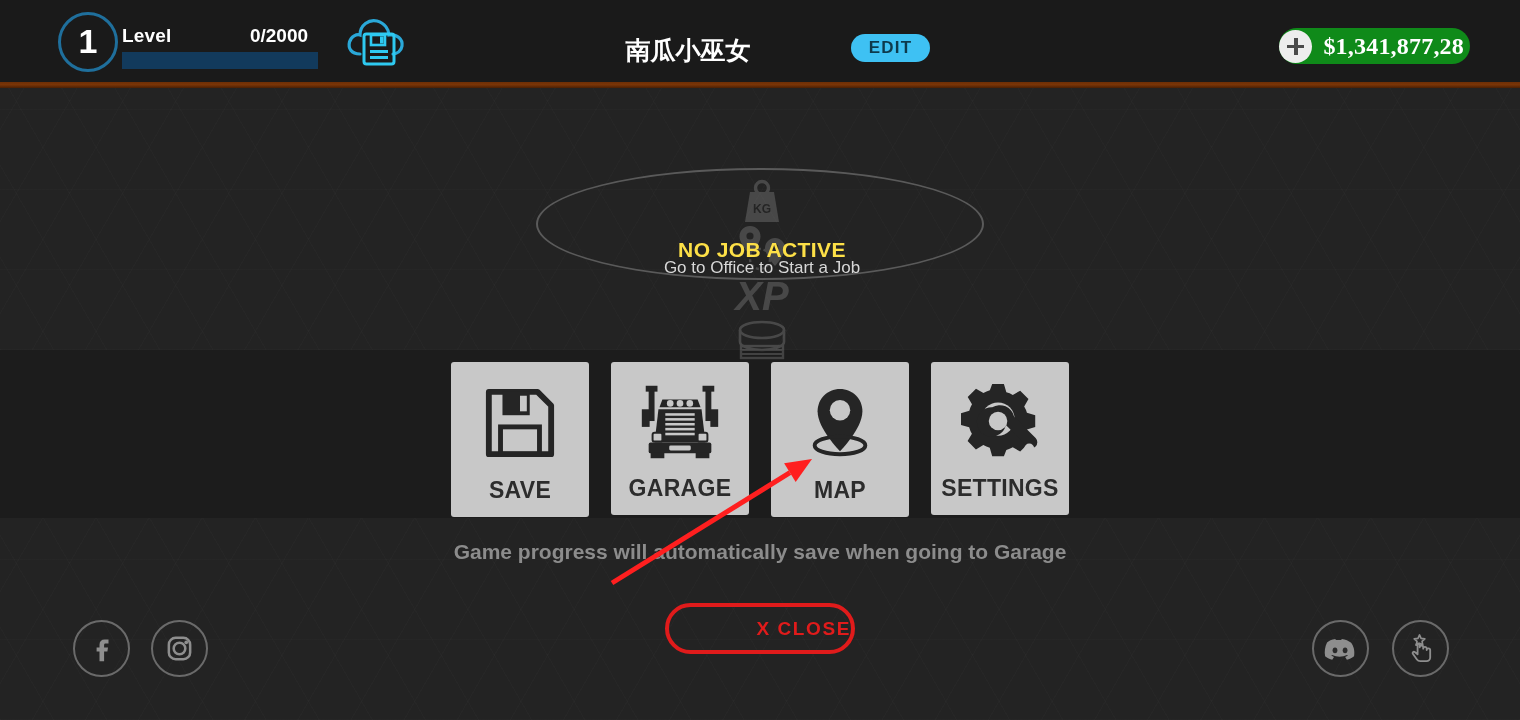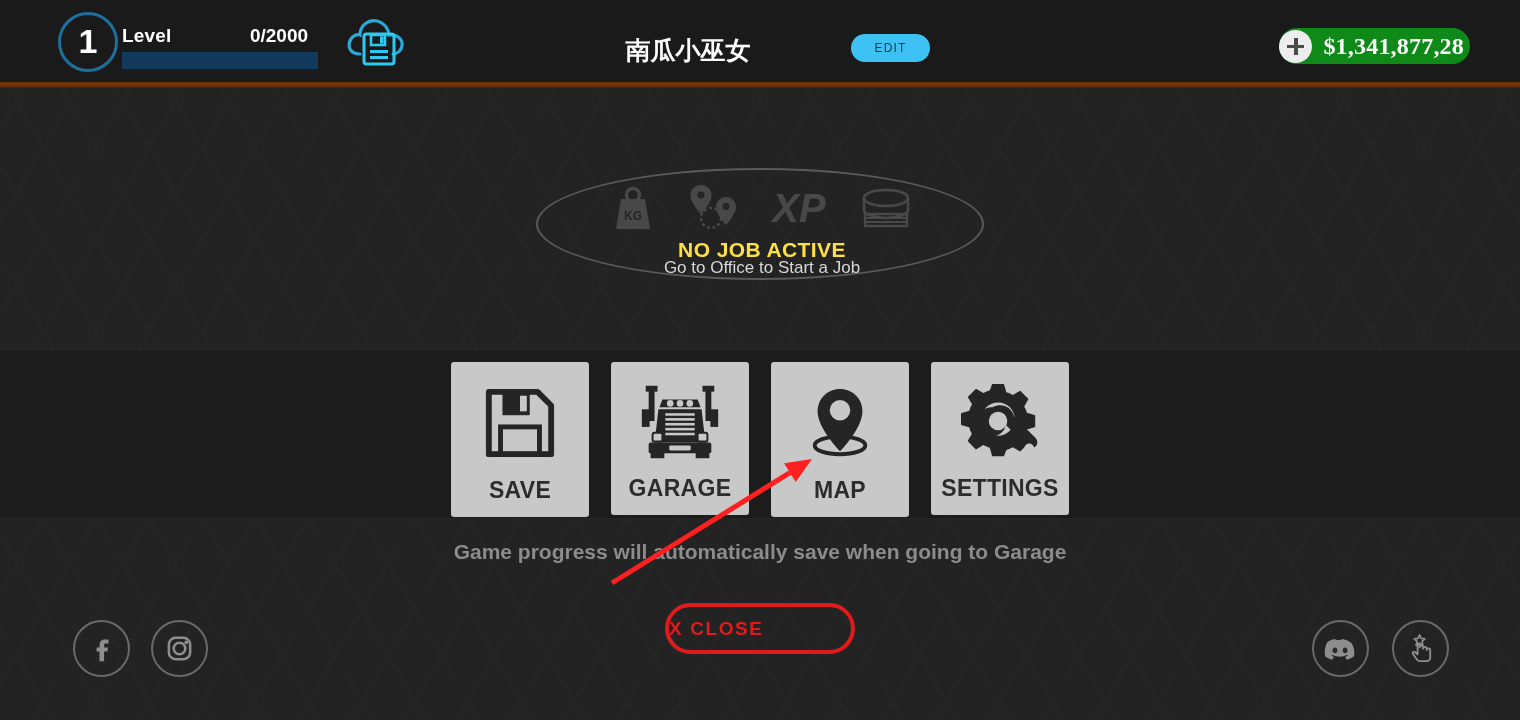--- a/index.html
+++ b/index.html
@@ -86,21 +86,21 @@
     pointer-events:none;
   }
   .edit-btn {
     position:absolute; left:851px; top:34px;
     width:79px; height:28px; border-radius:14px;
     background:#3ec1f3;
     display:flex; align-items:center; justify-content:center;
     cursor:pointer;
   }
   .edit-btn span {
-    color:#0d3a4c; font-size:12px; font-weight:normal; letter-spacing:1.2px;
+    color:#0d3a4c; font-size:17px; font-weight:bold; letter-spacing:1.2px;
   }
 
   .money-wrap {
     position:absolute; right:0px; top:28px;
     height:40px; display:flex; align-items:flex-start;font-family:Liberation Serif, serif;
   }
   .money-badge {
     height:36px; border-radius:18px;
     background:#0f8a19;
     display:flex; align-items:center;
@@ -129,20 +129,21 @@
     position:absolute; left:536px; top:168px;
     width:448px; height:112px;
     border:2px solid #5a5a5a; border-radius:50%;
     z-index:5;
   }
   .job-icons {
     position:absolute; left:0; top:8px; width:448px; height:60px;
     display:flex; align-items:center; justify-content:space-around;
     padding:0 58px;
     opacity:.17;
+    flex-direction:column;
   }
   .job-icons > div { display:flex; align-items:center; justify-content:center; }
   .job-title {
     position:absolute; left:0; top:68px; width:448px;
     text-align:center; color:#fde047; font-size:21px; font-weight:bold;
     letter-spacing:.4px;
   }
   .job-sub {
     position:absolute; left:0; top:88px; width:448px;
     text-align:center; color:#d8d8d8; font-size:17px;
@@ -174,21 +175,21 @@
   .hint {
     position:absolute; top:540px; left:0; width:1520px;
     text-align:center; color:#8c8c8c; font-size:21px; font-weight:bold;
     z-index:6;
   }
 
   .close-btn {
     position:absolute; top:603px; left:665px;
     width:190px; height:51px; border-radius:26px;
     border:4px solid #e01b1b; background:transparent;
-    display:flex; align-items:center; justify-content:flex-start;
+    display:flex; align-items:center; justify-content:flex-end;
     cursor:pointer; z-index:8;
   }
   .close-btn span {
     color:#e01b1b; font-size:19px; font-weight:bold; letter-spacing:1.6px;
   }
 
   
   .social {
     position:absolute; width:57px; height:57px; border-radius:50%;
     border:2px solid #6a6a6a;

